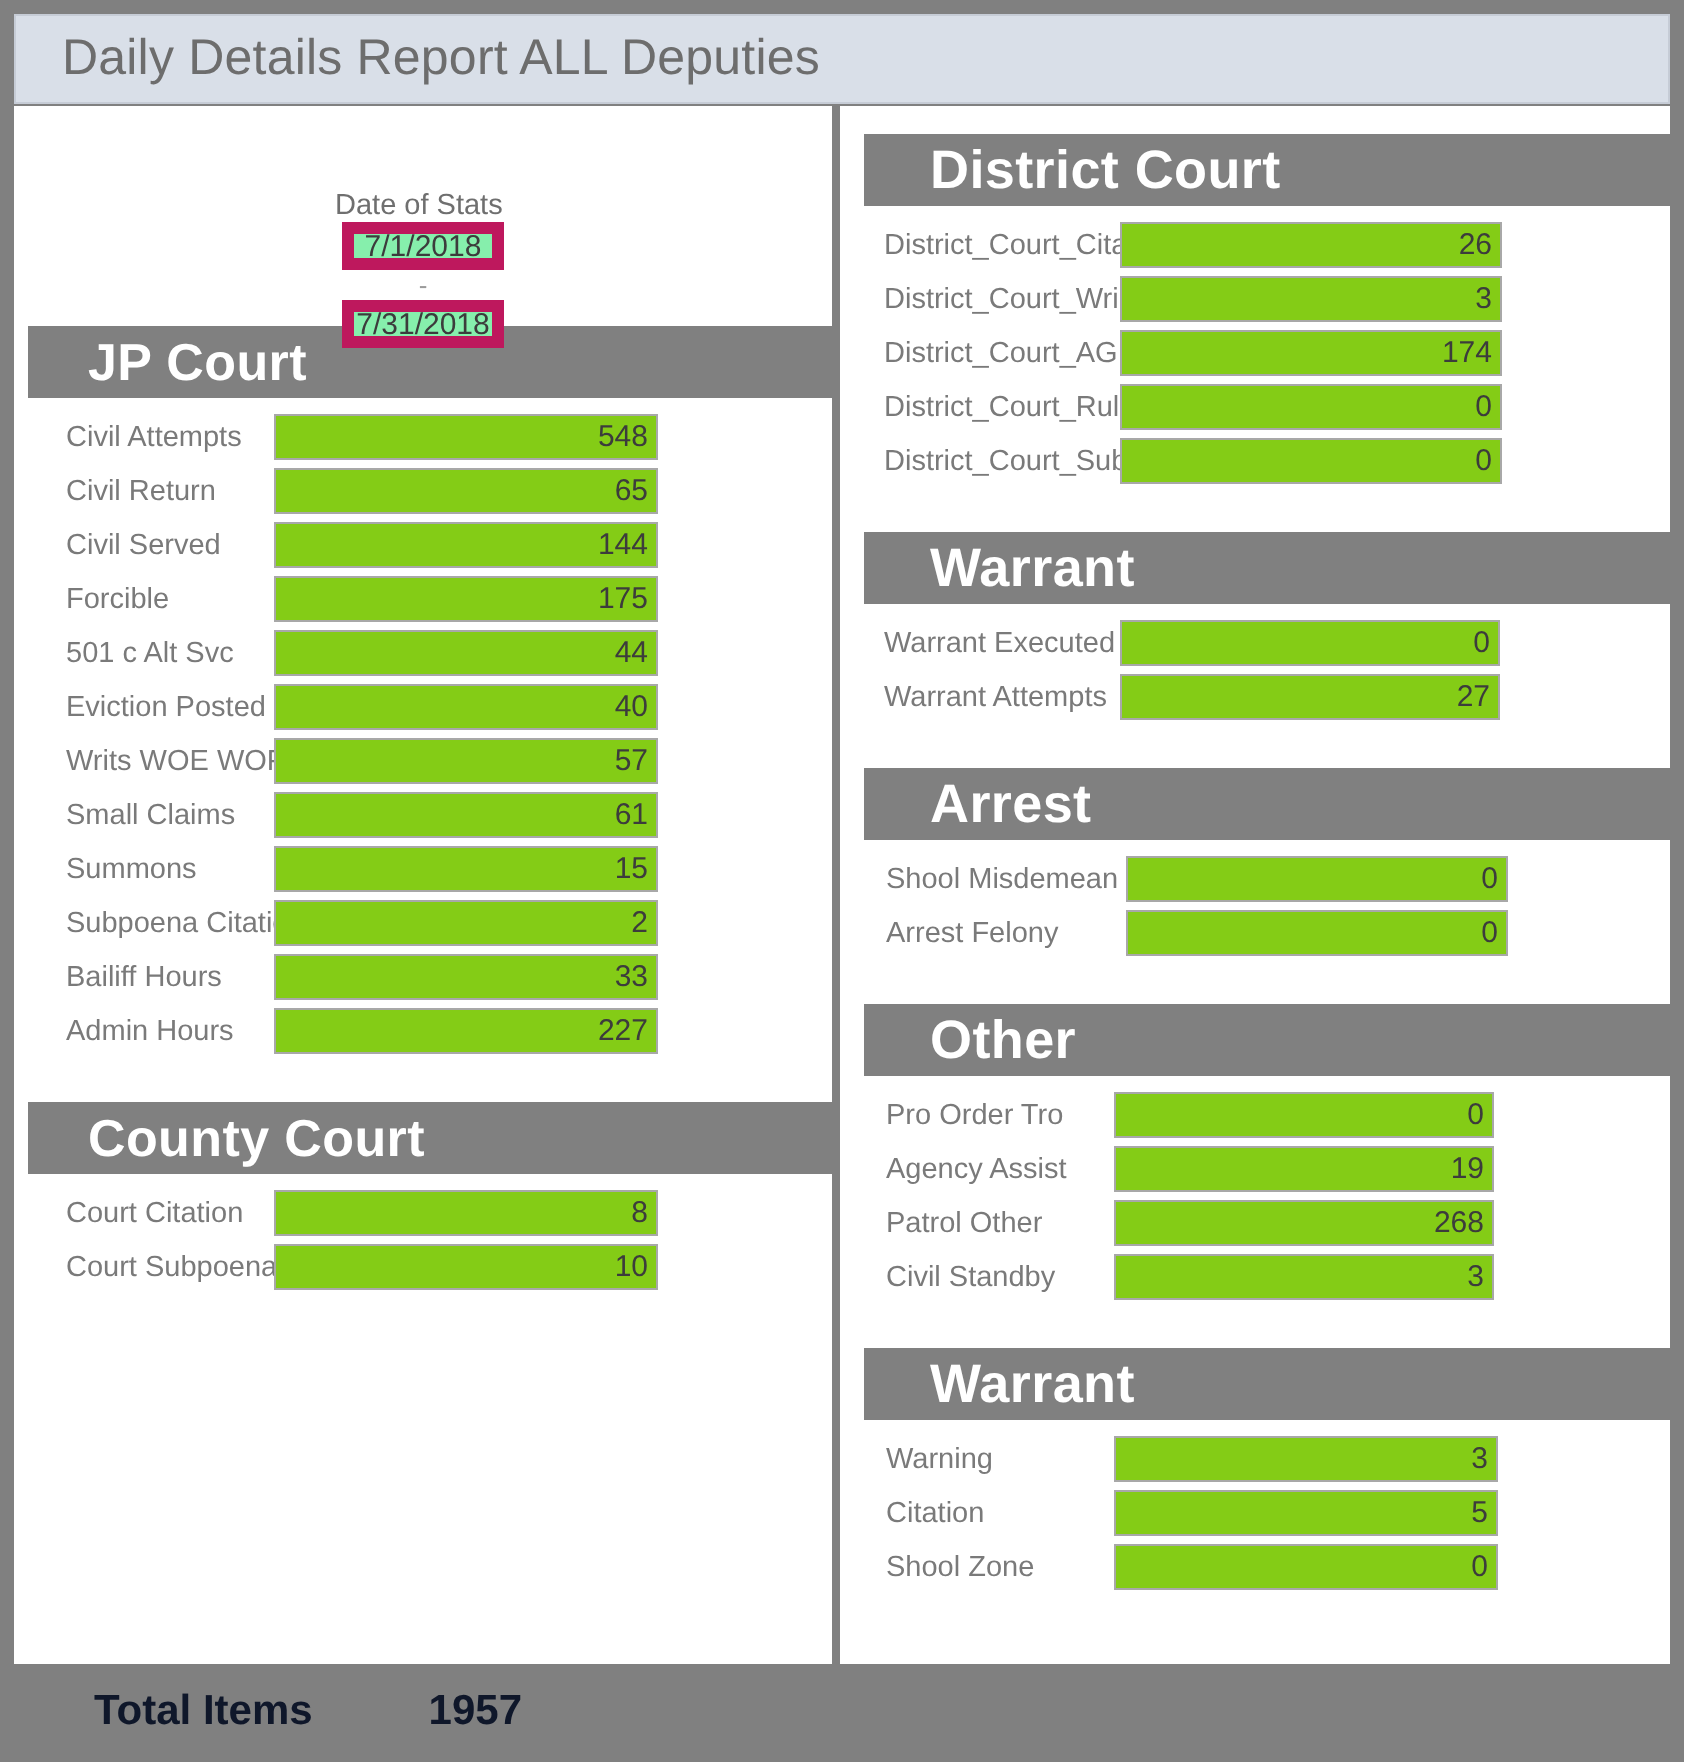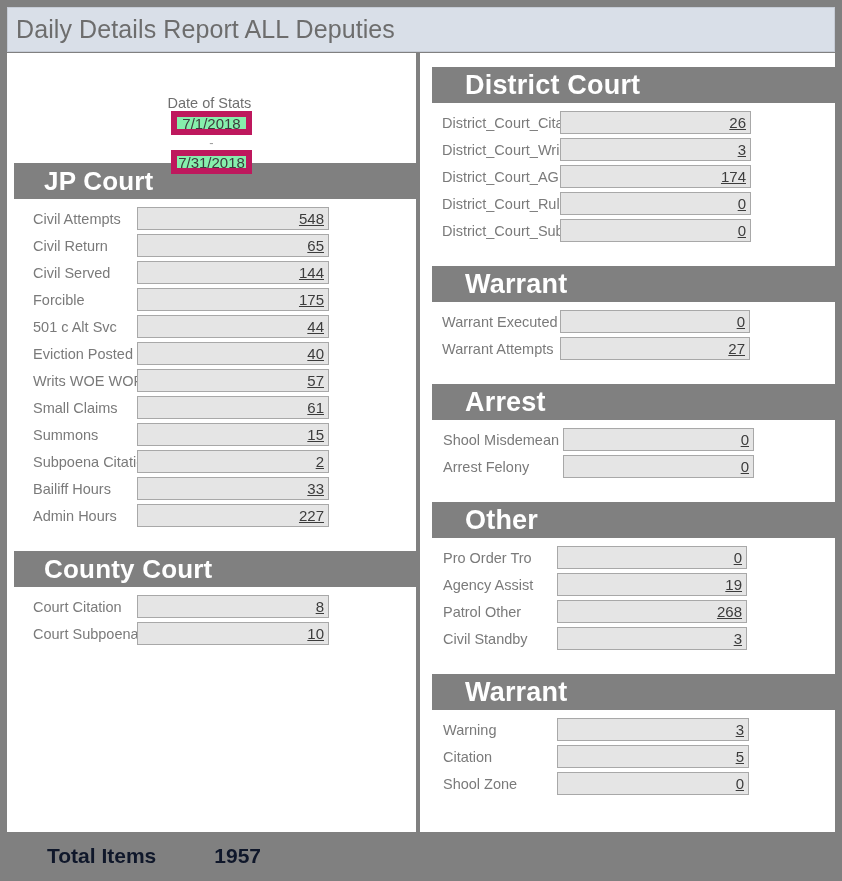--- a/index.html
+++ b/index.html
@@ -19,21 +19,21 @@
   .titlebar {
     position: absolute;
     left: 7px; top: 7px; width: 828px; height: 45px;
     background: #d9dfe8;
     border: 1px solid #c6ccd6;
     display: flex; align-items: center;
   }
   .titlebar .title {
     font-size: 25px;
     color: #6d6d6d;
-    padding-left: 8px;
+    padding-left: 23px;
     letter-spacing: 0.1px;
     white-space: nowrap;
   }
 
   
   .col-left {
     position: absolute;
     left: 7px; top: 53px; width: 409px; height: 779px;
     background: #ffffff;
     overflow: hidden;
@@ -95,28 +95,27 @@
     height: 27px;
   }
   .field-label {
     font-size: 14.5px;
     color: #7a7a7a;
     white-space: nowrap;
     overflow: hidden;
   }
   .field-box {
     border: 1px solid #a8a8a8;
-    background: #e5e5e5;
+    background: #84cc16;
     height: 23px;
     display: flex; align-items: center; justify-content: flex-end;
     padding-right: 4px;
     font-size: 15px;
     color: #3c3c3c;
     line-height: 1;
-    text-decoration: underline;
   }
 
   
   .col-left .field-label { width: 130px; padding-left: 26px; }
   .col-left .field-box   { width: 192px; }
 
   
   .rc-dc .field-label { width: 140px; padding-left: 22px; }
   .rc-dc .field-box   { width: 191px; }
 

